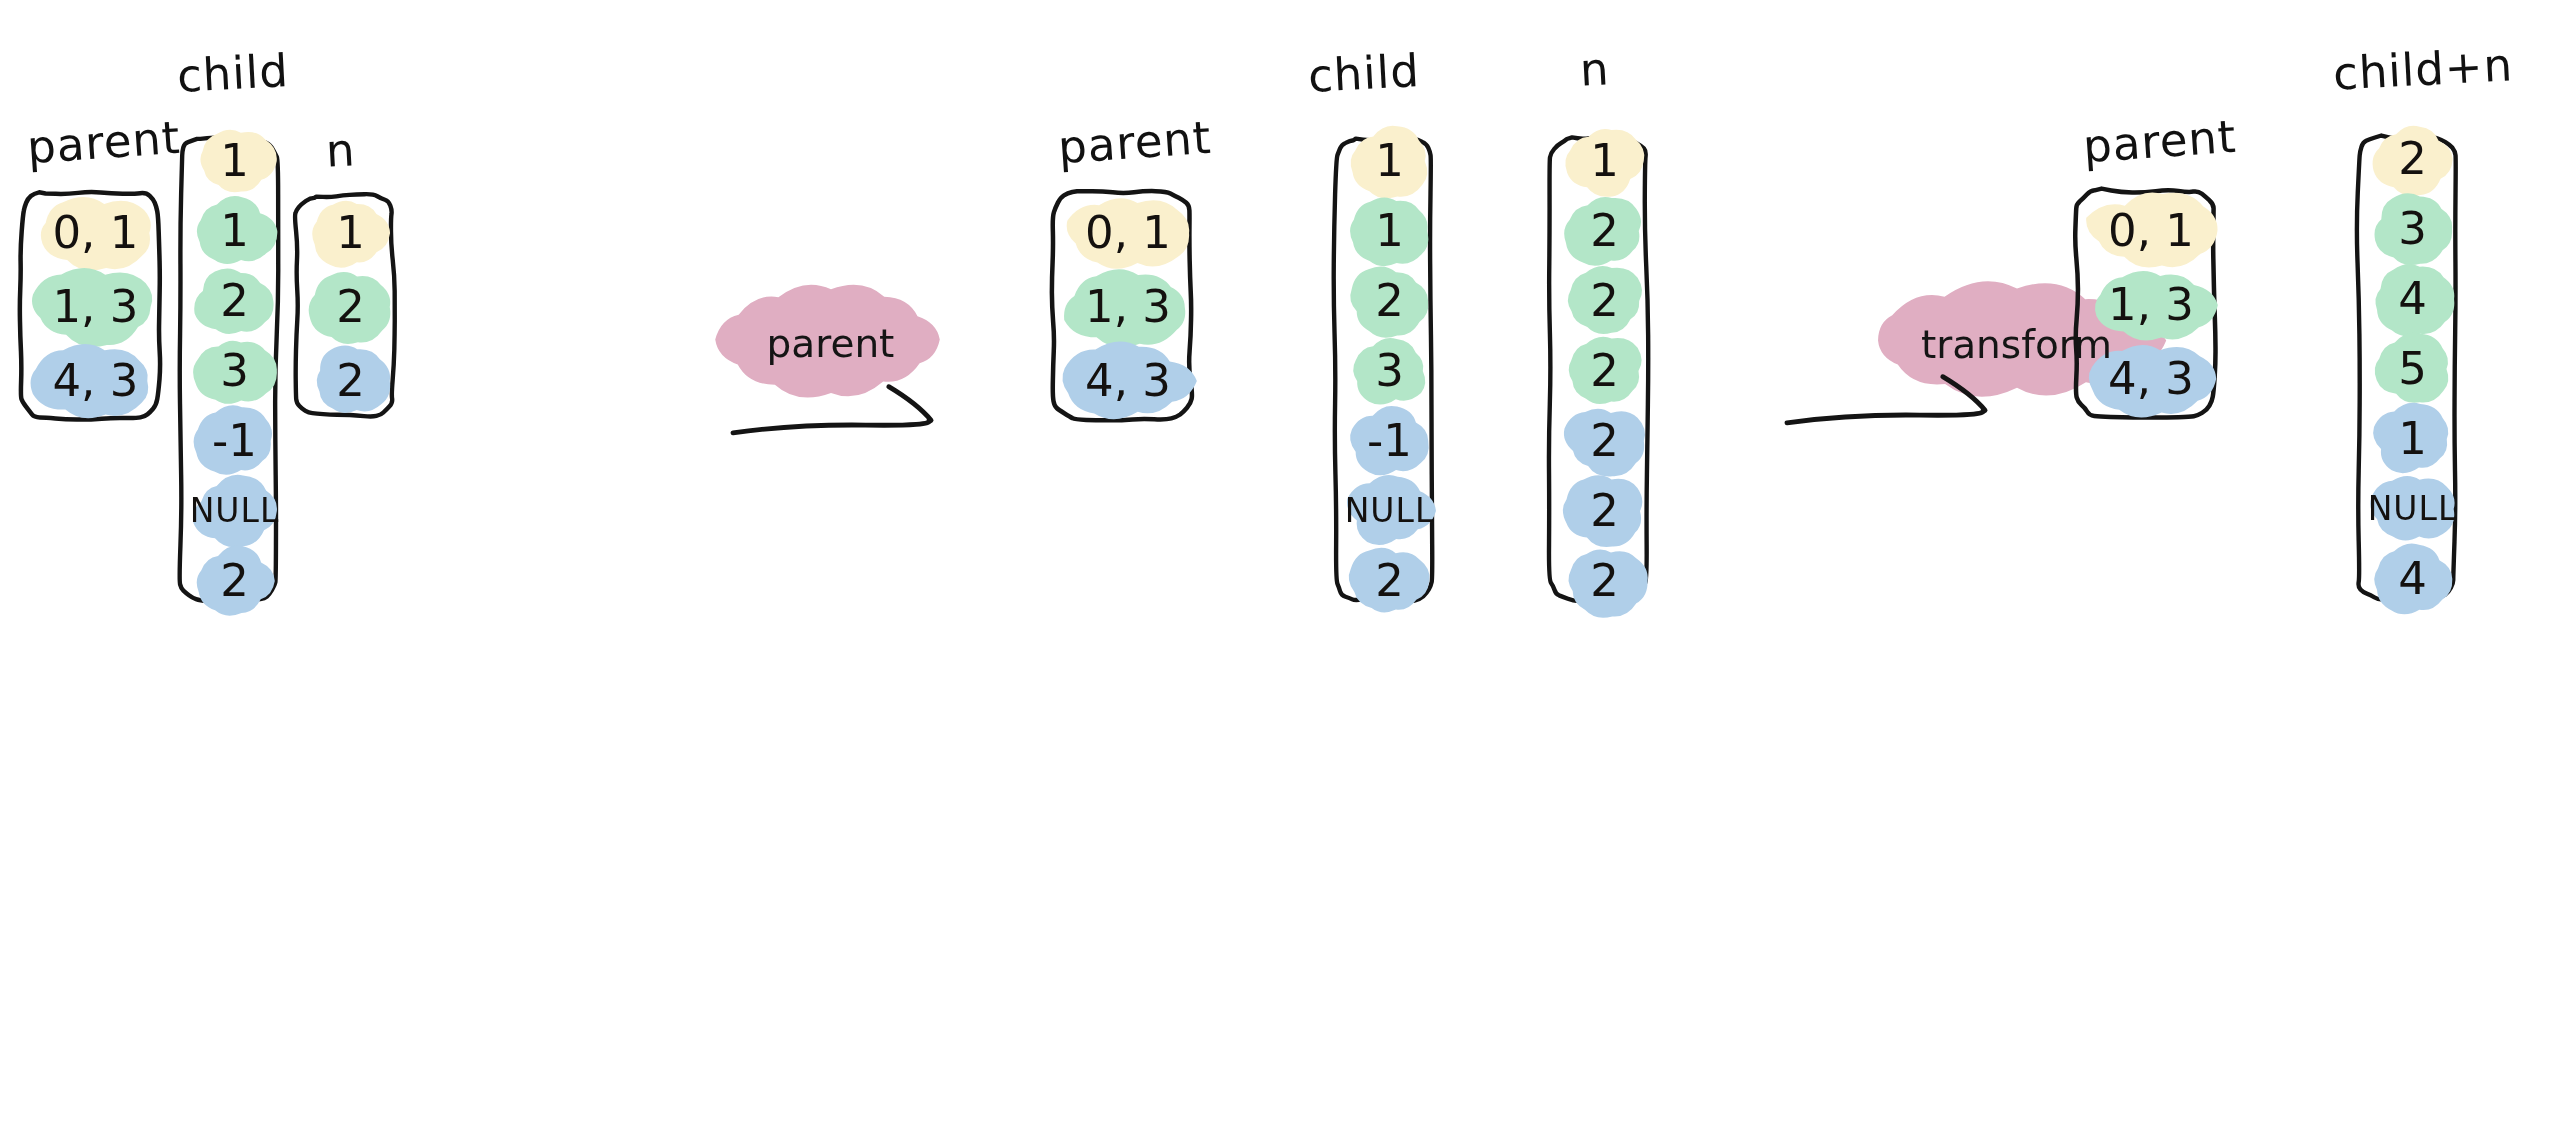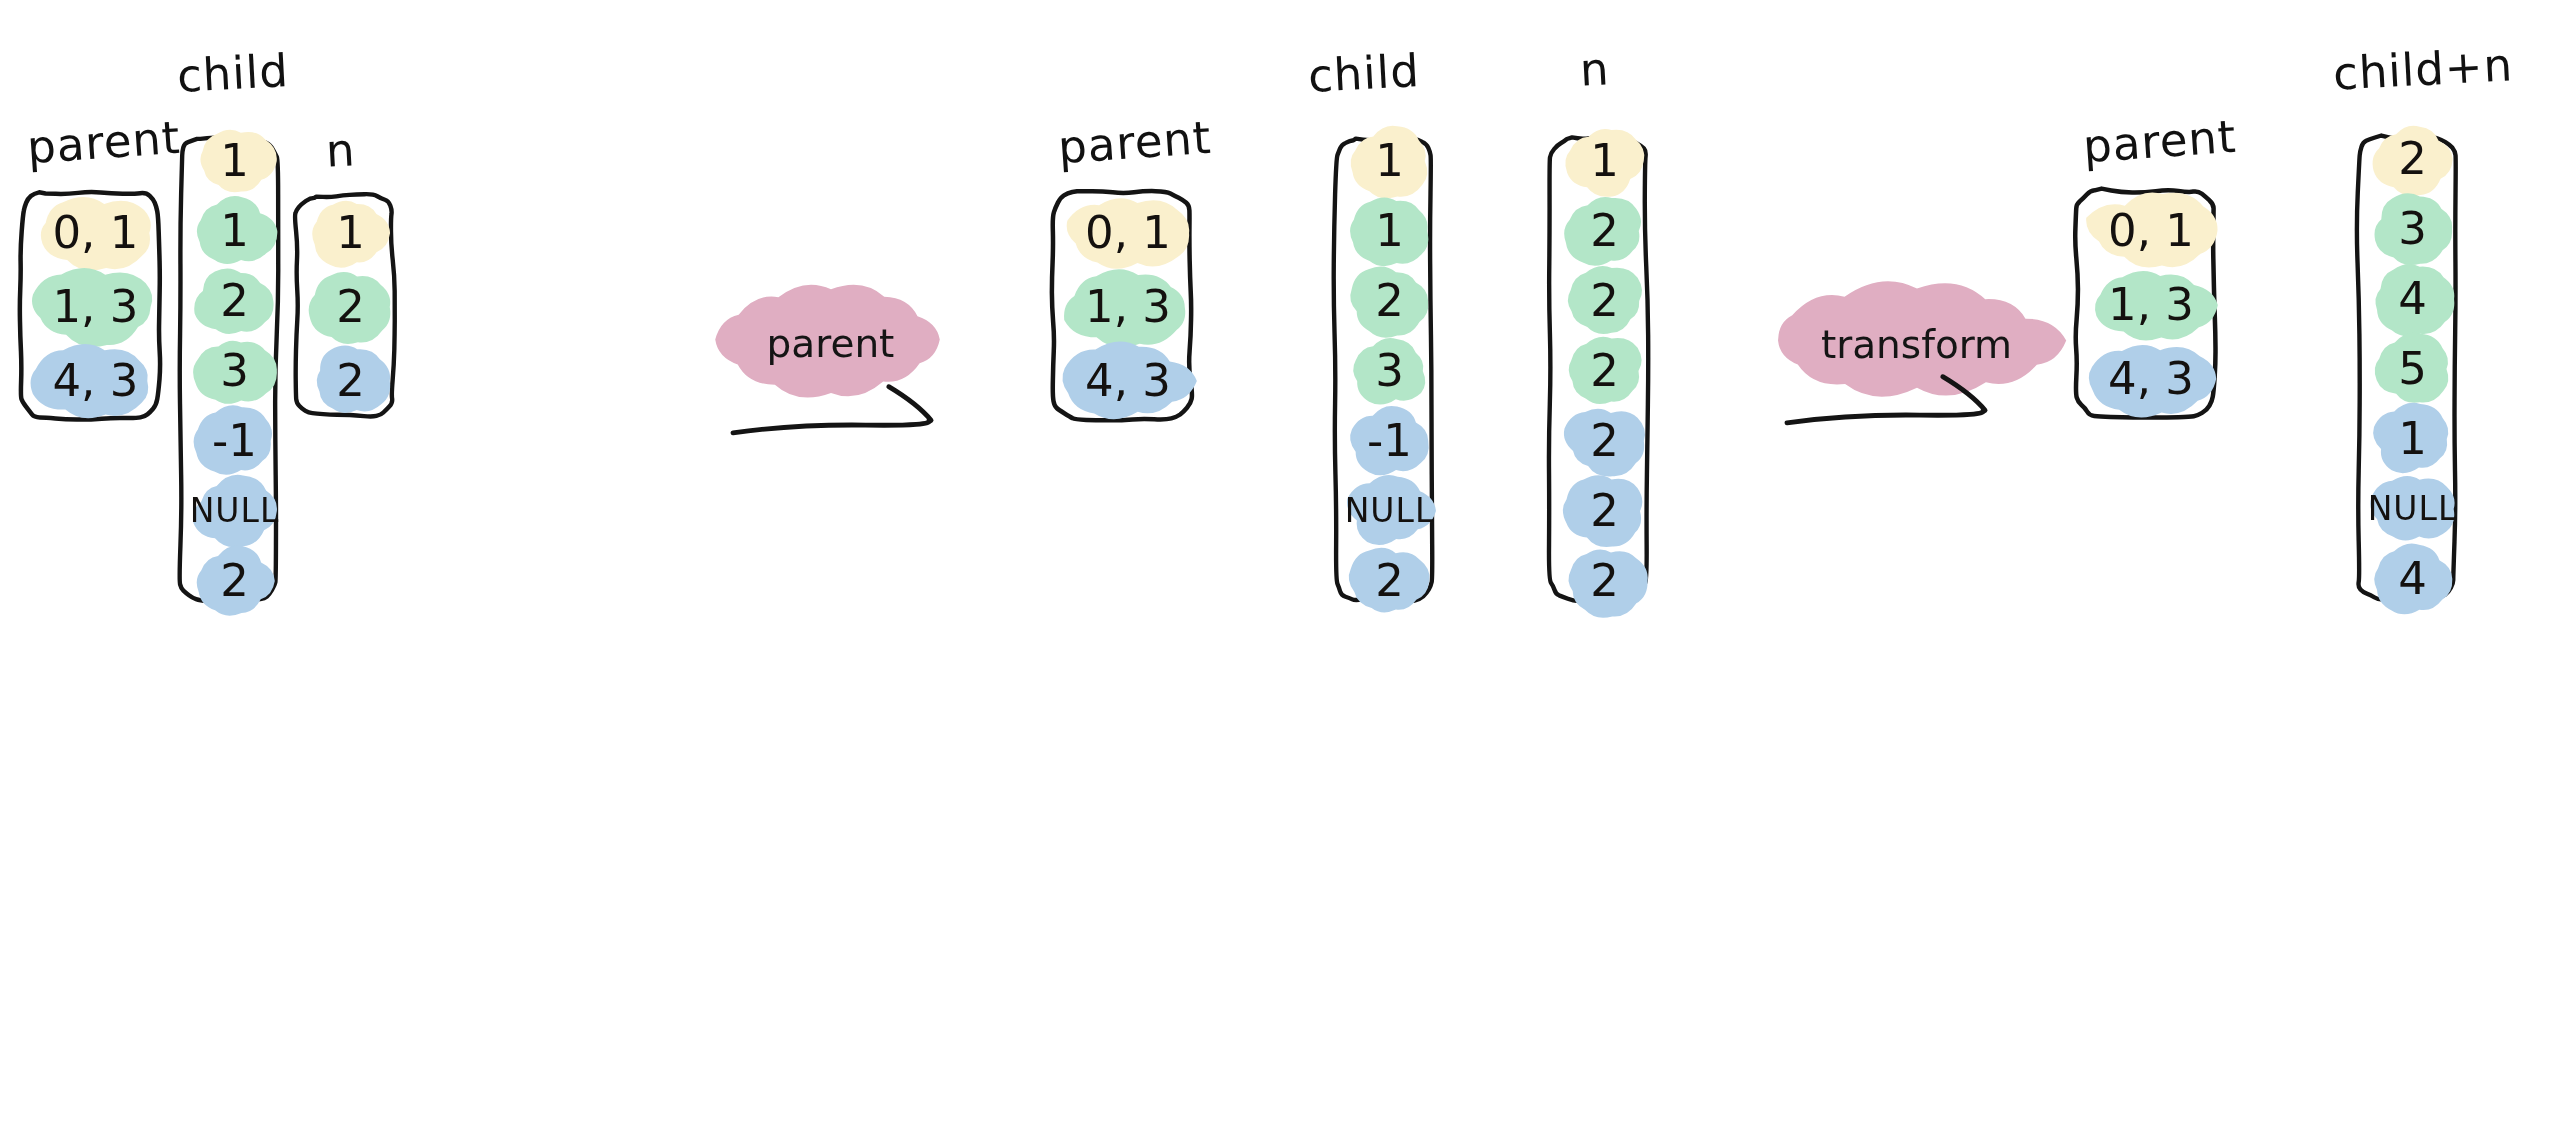--- a/index.html
+++ b/index.html
@@ -360,21 +360,21 @@
           <span class="blob">
             <svg width="99" height="88" viewBox="-12 -12 102 90.24000000000001">
               <path d="M 82.8 33.1 Q 83.4 49.2 71.3 56.1 Q 61.7 71.0 46.6 69.6 Q 29.3 74.3 18.7 63.0 Q 5.7 56.1 5.7 43.4 Q -1.8 32.4 3.7 22.2 Q 7.6 7.9 20.0 5.2 Q 33.4 -3.1 45.1 3.7 Q 61.5 -0.7 71.4 10.0 Q 84.6 19.3 82.8 33.1 Z" fill="#b0cfe9"></path>
             </svg>
           </span>
           <span class="txt">2</span>
         </div>
       </div>
   </div>
 
-  <div class="oplabel" style="left:1776px;top:293px;width:281px;height:103px;">
+  <div class="oplabel" style="left:1876px;top:293px;width:281px;height:103px;">
     <span class="blob"><svg width="301" height="120" viewBox="-12 -12 310 124">
           <path d="M 297.2 50.0 Q 288.0 72.9 266.8 75.0 Q 243.3 100.8 214.2 93.1 Q 176.7 117.5 143.0 98.7 Q 101.0 119.0 68.7 95.0 Q 35.7 98.6 19.8 74.9 Q 1.1 67.3 -0.6 50.0 Q -0.3 31.3 14.1 24.0 Q 38.0 -2.9 68.1 4.7 Q 106.8 -22.4 143.0 -3.7 Q 185.1 -18.8 213.5 7.3 Q 242.4 5.9 255.1 27.4 Q 285.0 27.2 297.2 50.0 Z" fill="#e0aec2"></path>
         </svg></span>
     <span class="txt">transform</span>
   </div>
   <div class="arrowgrp" style="left:1784px;top:388px;width:206px;height:50px;">
       <svg viewBox="0 0 212 52" width="206" height="50">
         <path d="M 2 36.2 Q 67.8 27.2 139.9 28.2 T 206.0 23.2" fill="none" stroke="#141414" stroke-width="5" stroke-linecap="round"></path>
         <path d="M 164.0 -11.8 Q 194.0 6.2 208.0 23.2" fill="none" stroke="#141414" stroke-width="5" stroke-linecap="round"></path>
       </svg>

